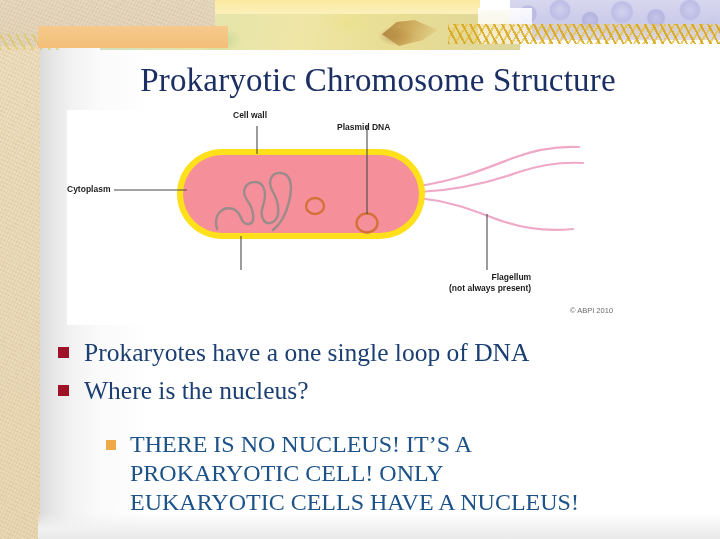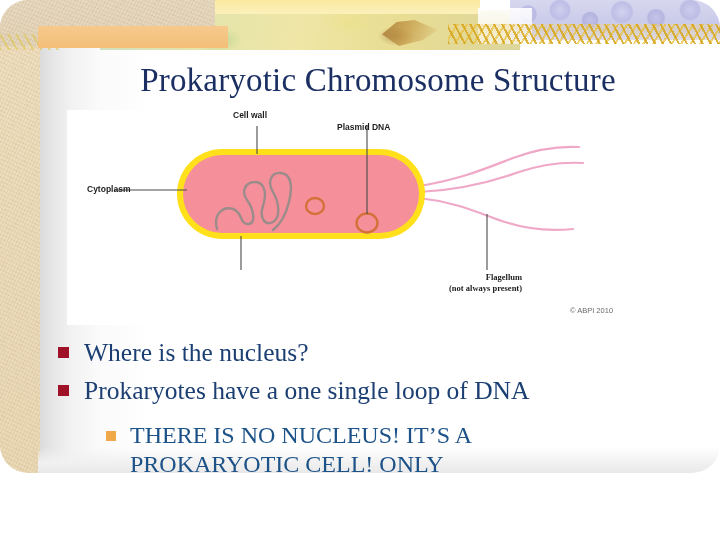--- a/index.html
+++ b/index.html
@@ -6,24 +6,23 @@
     margin: 0; padding: 0;
     width: 720px; height: 539px;
     overflow: hidden;
     background: #ffffff;
     font-family: "Liberation Serif", serif;
   }
 
   #slide {
     position: relative;
     width: 720px;
-    height: 473px;
+    height: 539px;
     overflow: hidden;
     background: #ffffff;
-    border-radius: 28px;
   }
 
   
   .left-strip {
     position: absolute;
     left: 0; top: 0;
     width: 40px; height: 539px;
     background:
       repeating-linear-gradient(115deg, rgba(205,175,130,.22) 0 1px, rgba(255,255,255,0) 1px 3px),
       repeating-linear-gradient(25deg, rgba(190,160,115,.18) 0 1px, rgba(255,255,255,0) 1px 4px),
@@ -169,21 +168,21 @@
     margin-right: 15px;
     flex: 0 0 auto;
   }
   .btext {
     font-family: "Liberation Serif", serif;
     font-size: 25.5px;
     color: #1c3f73;
     line-height: 30px;
   }
 
-  .subrow { display: flex; align-items: flex-start; margin-left: 48px; margin-top: 15px; }
+  .subrow { display: flex; align-items: flex-start; margin-left: 48px; margin-top: 24px; }
   .submark {
     width: 10px; height: 10px;
     background: #efa martin;
     background: #efa94a;
     margin-top: 10px;
     margin-right: 14px;
     flex: 0 0 auto;
   }
   .subtext {
     font-family: "Liberation Serif", serif;
@@ -247,42 +246,42 @@
         <line x1="47" y1="80" x2="120" y2="80"></line>
         <line x1="174" y1="126" x2="174" y2="160"></line>
         <line x1="420" y1="104" x2="420" y2="160"></line>
       </g>
     </svg>
 
     <div class="dlabel" style="left:166px; top:0px;">Cell wall</div>
 
     <div class="dlabel" style="left:270px; top:0px;margin-top:12px;">Plasmid DNA</div>
 
-    <div class="dlabel" style="left:0px; top:74px;padding-left:20px;">Cytoplasm</div>
-
-
-    <div class="dlabel" style="left:382px; top:162px;font-family:Liberation Serif, serif;">
+    <div class="dlabel" style="left:0px; top:74px;">Cytoplasm</div>
+
+
+    <div class="dlabel" style="left:382px; top:162px;">
       <span>Flagellum</span><br>
       <span>(not always present)</span>
     </div>
 
     <div class="copyright" style="left:476px; top:196px;">© ABPI 2010</div>
   </div>
 
   <div class="bullets">
+
+    <div class="brow">
+      <div class="bmark"></div>
+      <div class="btext">Prokaryotes have a one single loop of DNA</div>
+    </div>
 
     <div class="brow">
       <div class="bmark"></div>
       <div class="btext">Where is the nucleus?</div>
     </div>
 
-    <div class="brow">
-      <div class="bmark"></div>
-      <div class="btext">Prokaryotes have a one single loop of DNA</div>
-    </div>
-
     <div class="subrow">
       <div class="submark"></div>
       <div class="subtext">THERE IS NO NUCLEUS! IT’S A PROKARYOTIC CELL! ONLY EUKARYOTIC CELLS HAVE A NUCLEUS!</div>
     </div>
   </div>
 
 </div>
 
 </body></html>

